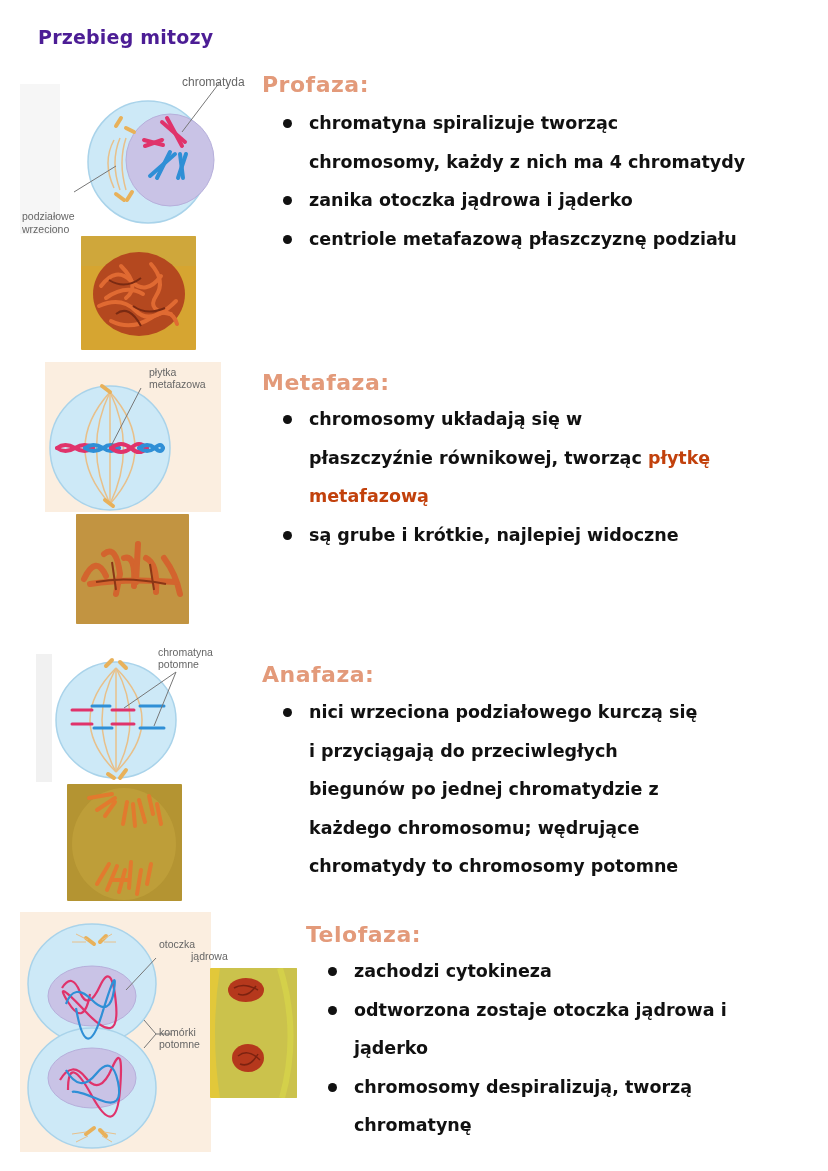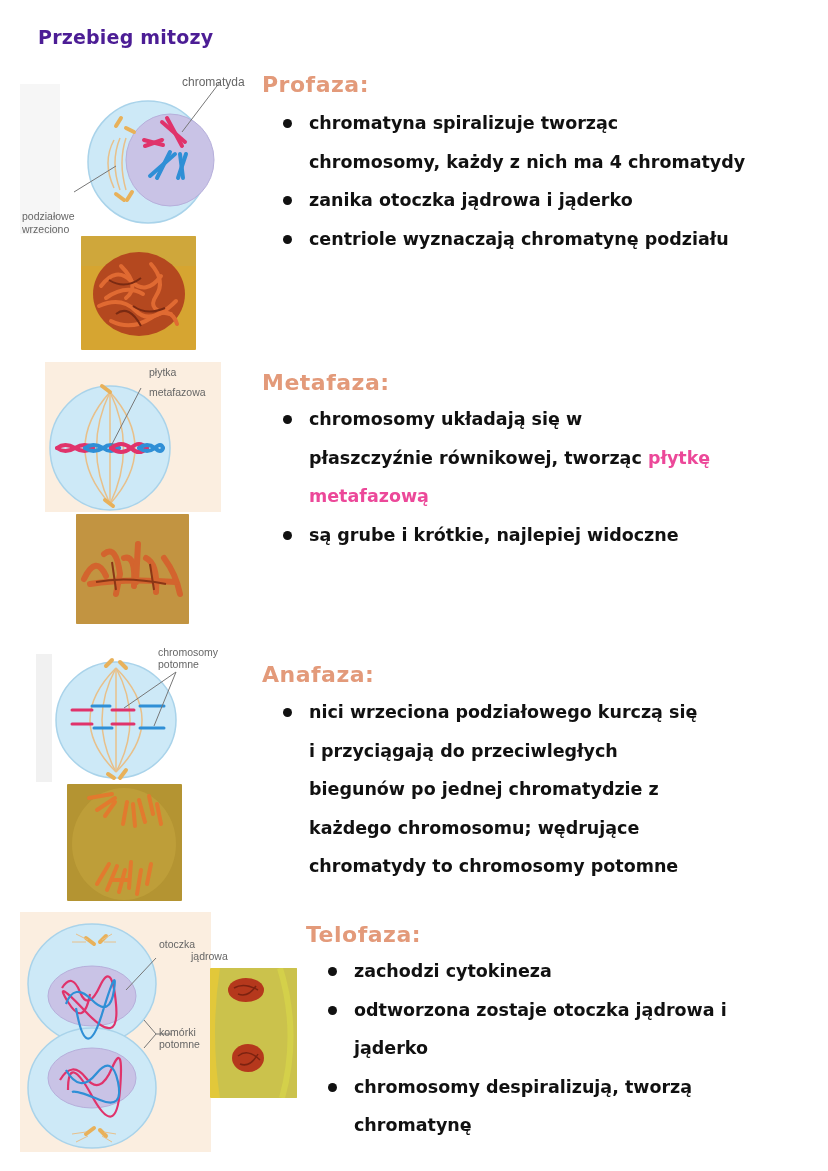--- a/index.html
+++ b/index.html
@@ -4,21 +4,21 @@
 <style>
   html, body { margin: 0; padding: 0; background: #ffffff; }
   body { width: 828px; height: 1171px; position: relative; overflow: hidden;
          font-family: "DejaVu Sans", sans-serif; color: #111; }
   .abs { position: absolute; }
   .title { left: 38px; top: 26px; font-size: 19px; font-weight: bold; color: #4c1d95; letter-spacing: 0.2px; }
   .phase-title { font-size: 22px; font-weight: bold; color: #e39a7a; letter-spacing: 0.5px; }
   ul.bul { margin: 0; padding: 0; list-style: none; }
   ul.bul li { position: relative; padding-left: 28px; font-size: 17.5px; font-weight: bold; line-height: 38.5px; color: #111; }
   ul.bul li::before { content: ""; position: absolute; left: 2px; top: 15px; width: 9px; height: 9px; border-radius: 50%; background: #111; }
-  .hl { color: #ec4899; }
+  .hl { color: #c2410c; }
   .label { font-family: "Liberation Sans", sans-serif; font-size: 10.5px; color: #666; line-height: 12px; }
   .photo { border-radius: 1px; overflow: hidden; }
   svg { display: block; }
 </style>
 </head>
 <body>
 
 <div class="abs title">Przebieg mitozy</div>
 
 <div class="abs" style="left:20px;top:82px;width:240px;height:152px;">
@@ -79,21 +79,21 @@
   </svg>
 </div>
 
 <div class="abs phase-title" style="left:262px;top:72px;">Profaza:</div>
 <ul class="abs bul" style="left:281px;top:104px;width:540px;">
   <li>
     <span>chromatyna spiralizuje tworząc</span><br>
     <span>chromosomy, każdy z nich ma 4 chromatydy</span>
   </li>
   <li>zanika otoczka jądrowa i jąderko</li>
-  <li>centriole wyznaczają chromatynę podziału</li>
+  <li>centriole metafazową płaszczyznę podziału</li>
 </ul>
 
 <div class="abs" style="left:45px;top:362px;width:176px;height:166px;">
   <svg width="176" height="150" viewBox="0 0 176 150">
     <rect width="176" height="150" fill="#fbeee0"></rect>
     <ellipse cx="65" cy="86" rx="60" ry="62" fill="#cde9f7" stroke="#a9d3ea" stroke-width="1.5"></ellipse>
     <g stroke="#e8c08a" stroke-width="1.5" fill="none">
       <path d="M65 30 Q15 86 65 142"></path>
         <path d="M65 30 Q38 86 65 142"></path>
         <path d="M65 30 L65 142"></path>
@@ -110,21 +110,21 @@
       <path d="M40 86 Q48 80 58 86 Q66 92 74 86" stroke="#2f8fd6" fill="none"></path>
       <path d="M40 86 Q48 92 58 86 Q66 80 74 86" stroke="#2f8fd6" fill="none"></path>
       <path d="M66 86 Q76 78 86 86 Q94 94 102 86" stroke="#e0336b" fill="none"></path>
       <path d="M66 86 Q76 94 86 86 Q94 78 102 86" stroke="#e0336b" fill="none"></path>
       <path d="M94 86 Q102 80 110 86 Q116 92 118 86" stroke="#2f8fd6" fill="none"></path>
       <path d="M94 86 Q102 92 110 86 Q116 80 118 86" stroke="#2f8fd6" fill="none"></path>
     </g>
     <line x1="96" y1="26" x2="66" y2="84" stroke="#777" stroke-width="1"></line>
   </svg>
   <div class="abs label" style="left:104px;top:4px;">płytka</div>
-  <div class="abs label" style="left:104px;top:24px;">metafazowa</div>
+  <div class="abs label" style="left:104px;top:16px;">metafazowa</div>
 </div>
 
 <div class="abs photo" style="left:76px;top:514px;width:113px;height:110px;">
   <svg width="113" height="110" viewBox="0 0 113 110">
     <rect width="113" height="110" fill="#c99a45"></rect>
     <rect width="113" height="110" fill="#b58a3a" opacity="0.35"></rect>
     <g stroke="#d3642e" stroke-width="6" fill="none" stroke-linecap="round">
       <path d="M8 65 Q20 40 30 62"></path>
         <path d="M28 40 Q40 30 44 60 L40 80"></path>
         <path d="M48 44 Q60 40 58 72"></path>
@@ -175,21 +175,21 @@
       <line x1="56" y1="56" x2="74" y2="56" stroke="#2f8fd6"></line>
         <line x1="58" y1="78" x2="76" y2="78" stroke="#2f8fd6"></line>
       <line x1="76" y1="60" x2="98" y2="60" stroke="#e0336b"></line>
         <line x1="76" y1="74" x2="98" y2="74" stroke="#e0336b"></line>
       <line x1="104" y1="56" x2="128" y2="56" stroke="#2f8fd6"></line>
         <line x1="104" y1="78" x2="128" y2="78" stroke="#2f8fd6"></line>
     </g>
     <line x1="140" y1="22" x2="88" y2="58" stroke="#777" stroke-width="1"></line>
     <line x1="140" y1="22" x2="118" y2="76" stroke="#777" stroke-width="1"></line>
   </svg>
-  <div class="abs label" style="left:122px;top:-4px;">chromosomy</div>
+  <div class="abs label" style="left:122px;top:-4px;">chromatyna</div>
   <div class="abs label" style="left:122px;top:8px;">potomne</div>
 </div>
 
 <div class="abs photo" style="left:67px;top:784px;width:115px;height:117px;">
   <svg width="115" height="117" viewBox="0 0 115 117">
     <rect width="115" height="117" fill="#b49432"></rect>
     <ellipse cx="57" cy="60" rx="52" ry="56" fill="#c2a23c" opacity="0.7"></ellipse>
     <g stroke="#e27a2e" stroke-width="4" stroke-linecap="round">
       <line x1="22" y1="14" x2="45" y2="10"></line>
         <line x1="30" y1="26" x2="48" y2="14"></line>

